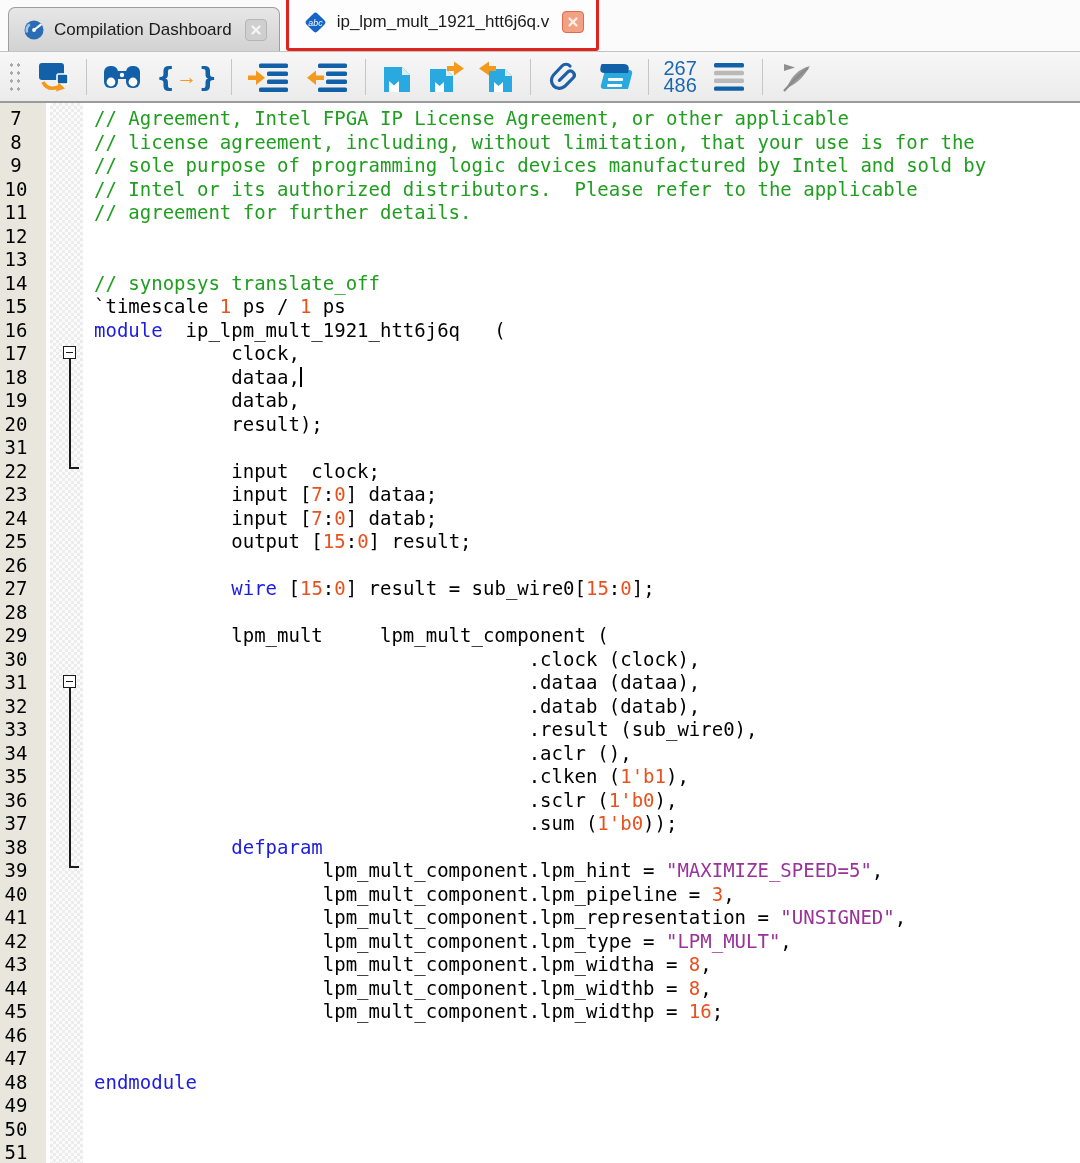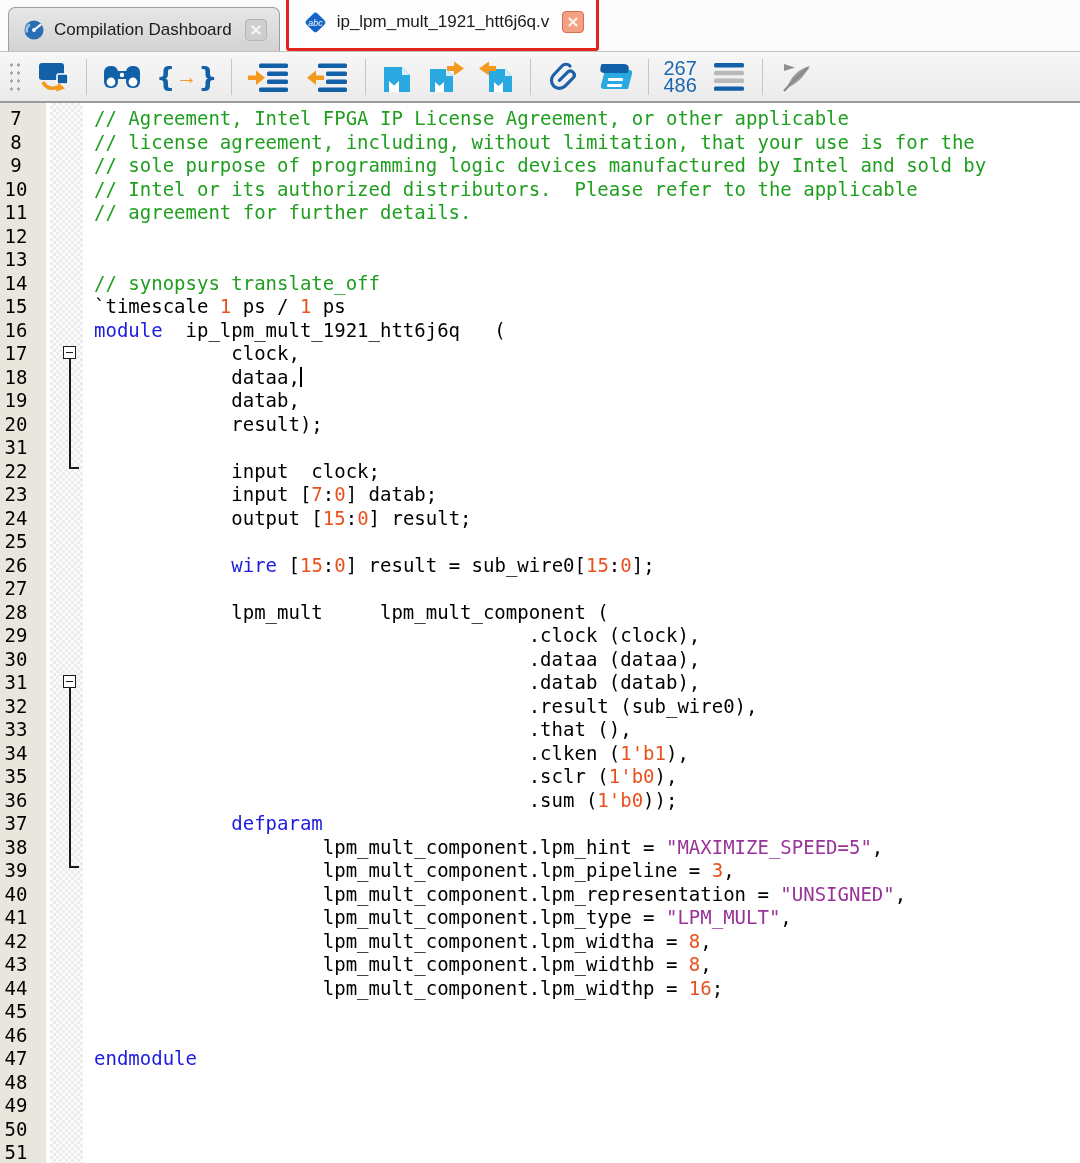--- a/index.html
+++ b/index.html
@@ -285,31 +285,32 @@
         <div class="cl"></div>
         <div class="cl"><span class="tk-cm">// synopsys translate_off</span></div>
         <div class="cl"><span class="tk-pl">`timescale </span><span class="tk-num">1</span><span class="tk-pl"> ps / </span><span class="tk-num">1</span><span class="tk-pl"> ps</span></div>
         <div class="cl"><span class="tk-kw">module</span><span class="tk-pl">  ip_lpm_mult_1921_htt6j6q   (</span></div>
         <div class="cl"><span class="tk-pl">            clock,</span></div>
         <div class="cl"><span class="tk-pl">            dataa,</span><span class="caret"></span></div>
         <div class="cl"><span class="tk-pl">            datab,</span></div>
         <div class="cl"><span class="tk-pl">            result);</span></div>
         <div class="cl"></div>
         <div class="cl"><span class="tk-pl">            input  clock;</span></div>
+        <div class="cl"><span class="tk-pl">            input [</span><span class="tk-num">7</span><span class="tk-pl">:</span><span class="tk-num">0</span><span class="tk-pl">] dataa;</span></div>
         <div class="cl"><span class="tk-pl">            input [</span><span class="tk-num">7</span><span class="tk-pl">:</span><span class="tk-num">0</span><span class="tk-pl">] datab;</span></div>
         <div class="cl"><span class="tk-pl">            output [</span><span class="tk-num">15</span><span class="tk-pl">:</span><span class="tk-num">0</span><span class="tk-pl">] result;</span></div>
         <div class="cl"></div>
         <div class="cl"><span class="tk-pl">            </span><span class="tk-kw">wire</span><span class="tk-pl"> [</span><span class="tk-num">15</span><span class="tk-pl">:</span><span class="tk-num">0</span><span class="tk-pl">] result = sub_wire0[</span><span class="tk-num">15</span><span class="tk-pl">:</span><span class="tk-num">0</span><span class="tk-pl">];</span></div>
         <div class="cl"></div>
         <div class="cl"><span class="tk-pl">            lpm_mult     lpm_mult_component (</span></div>
         <div class="cl"><span class="tk-pl">                                      .clock (clock),</span></div>
         <div class="cl"><span class="tk-pl">                                      .dataa (dataa),</span></div>
         <div class="cl"><span class="tk-pl">                                      .datab (datab),</span></div>
         <div class="cl"><span class="tk-pl">                                      .result (sub_wire0),</span></div>
-        <div class="cl"><span class="tk-pl">                                      .that (),</span></div>
+        <div class="cl"><span class="tk-pl">                                      .aclr (),</span></div>
         <div class="cl"><span class="tk-pl">                                      .clken (</span><span class="tk-num">1'b1</span><span class="tk-pl">),</span></div>
         <div class="cl"><span class="tk-pl">                                      .sclr (</span><span class="tk-num">1'b0</span><span class="tk-pl">),</span></div>
         <div class="cl"><span class="tk-pl">                                      .sum (</span><span class="tk-num">1'b0</span><span class="tk-pl">));</span></div>
         <div class="cl"><span class="tk-pl">            </span><span class="tk-kw">defparam</span></div>
         <div class="cl"><span class="tk-pl">                    lpm_mult_component.lpm_hint = </span><span class="tk-str">"MAXIMIZE_SPEED=5"</span><span class="tk-pl">,</span></div>
         <div class="cl"><span class="tk-pl">                    lpm_mult_component.lpm_pipeline = </span><span class="tk-num">3</span><span class="tk-pl">,</span></div>
         <div class="cl"><span class="tk-pl">                    lpm_mult_component.lpm_representation = </span><span class="tk-str">"UNSIGNED"</span><span class="tk-pl">,</span></div>
         <div class="cl"><span class="tk-pl">                    lpm_mult_component.lpm_type = </span><span class="tk-str">"LPM_MULT"</span><span class="tk-pl">,</span></div>
         <div class="cl"><span class="tk-pl">                    lpm_mult_component.lpm_widtha = </span><span class="tk-num">8</span><span class="tk-pl">,</span></div>
         <div class="cl"><span class="tk-pl">                    lpm_mult_component.lpm_widthb = </span><span class="tk-num">8</span><span class="tk-pl">,</span></div>

